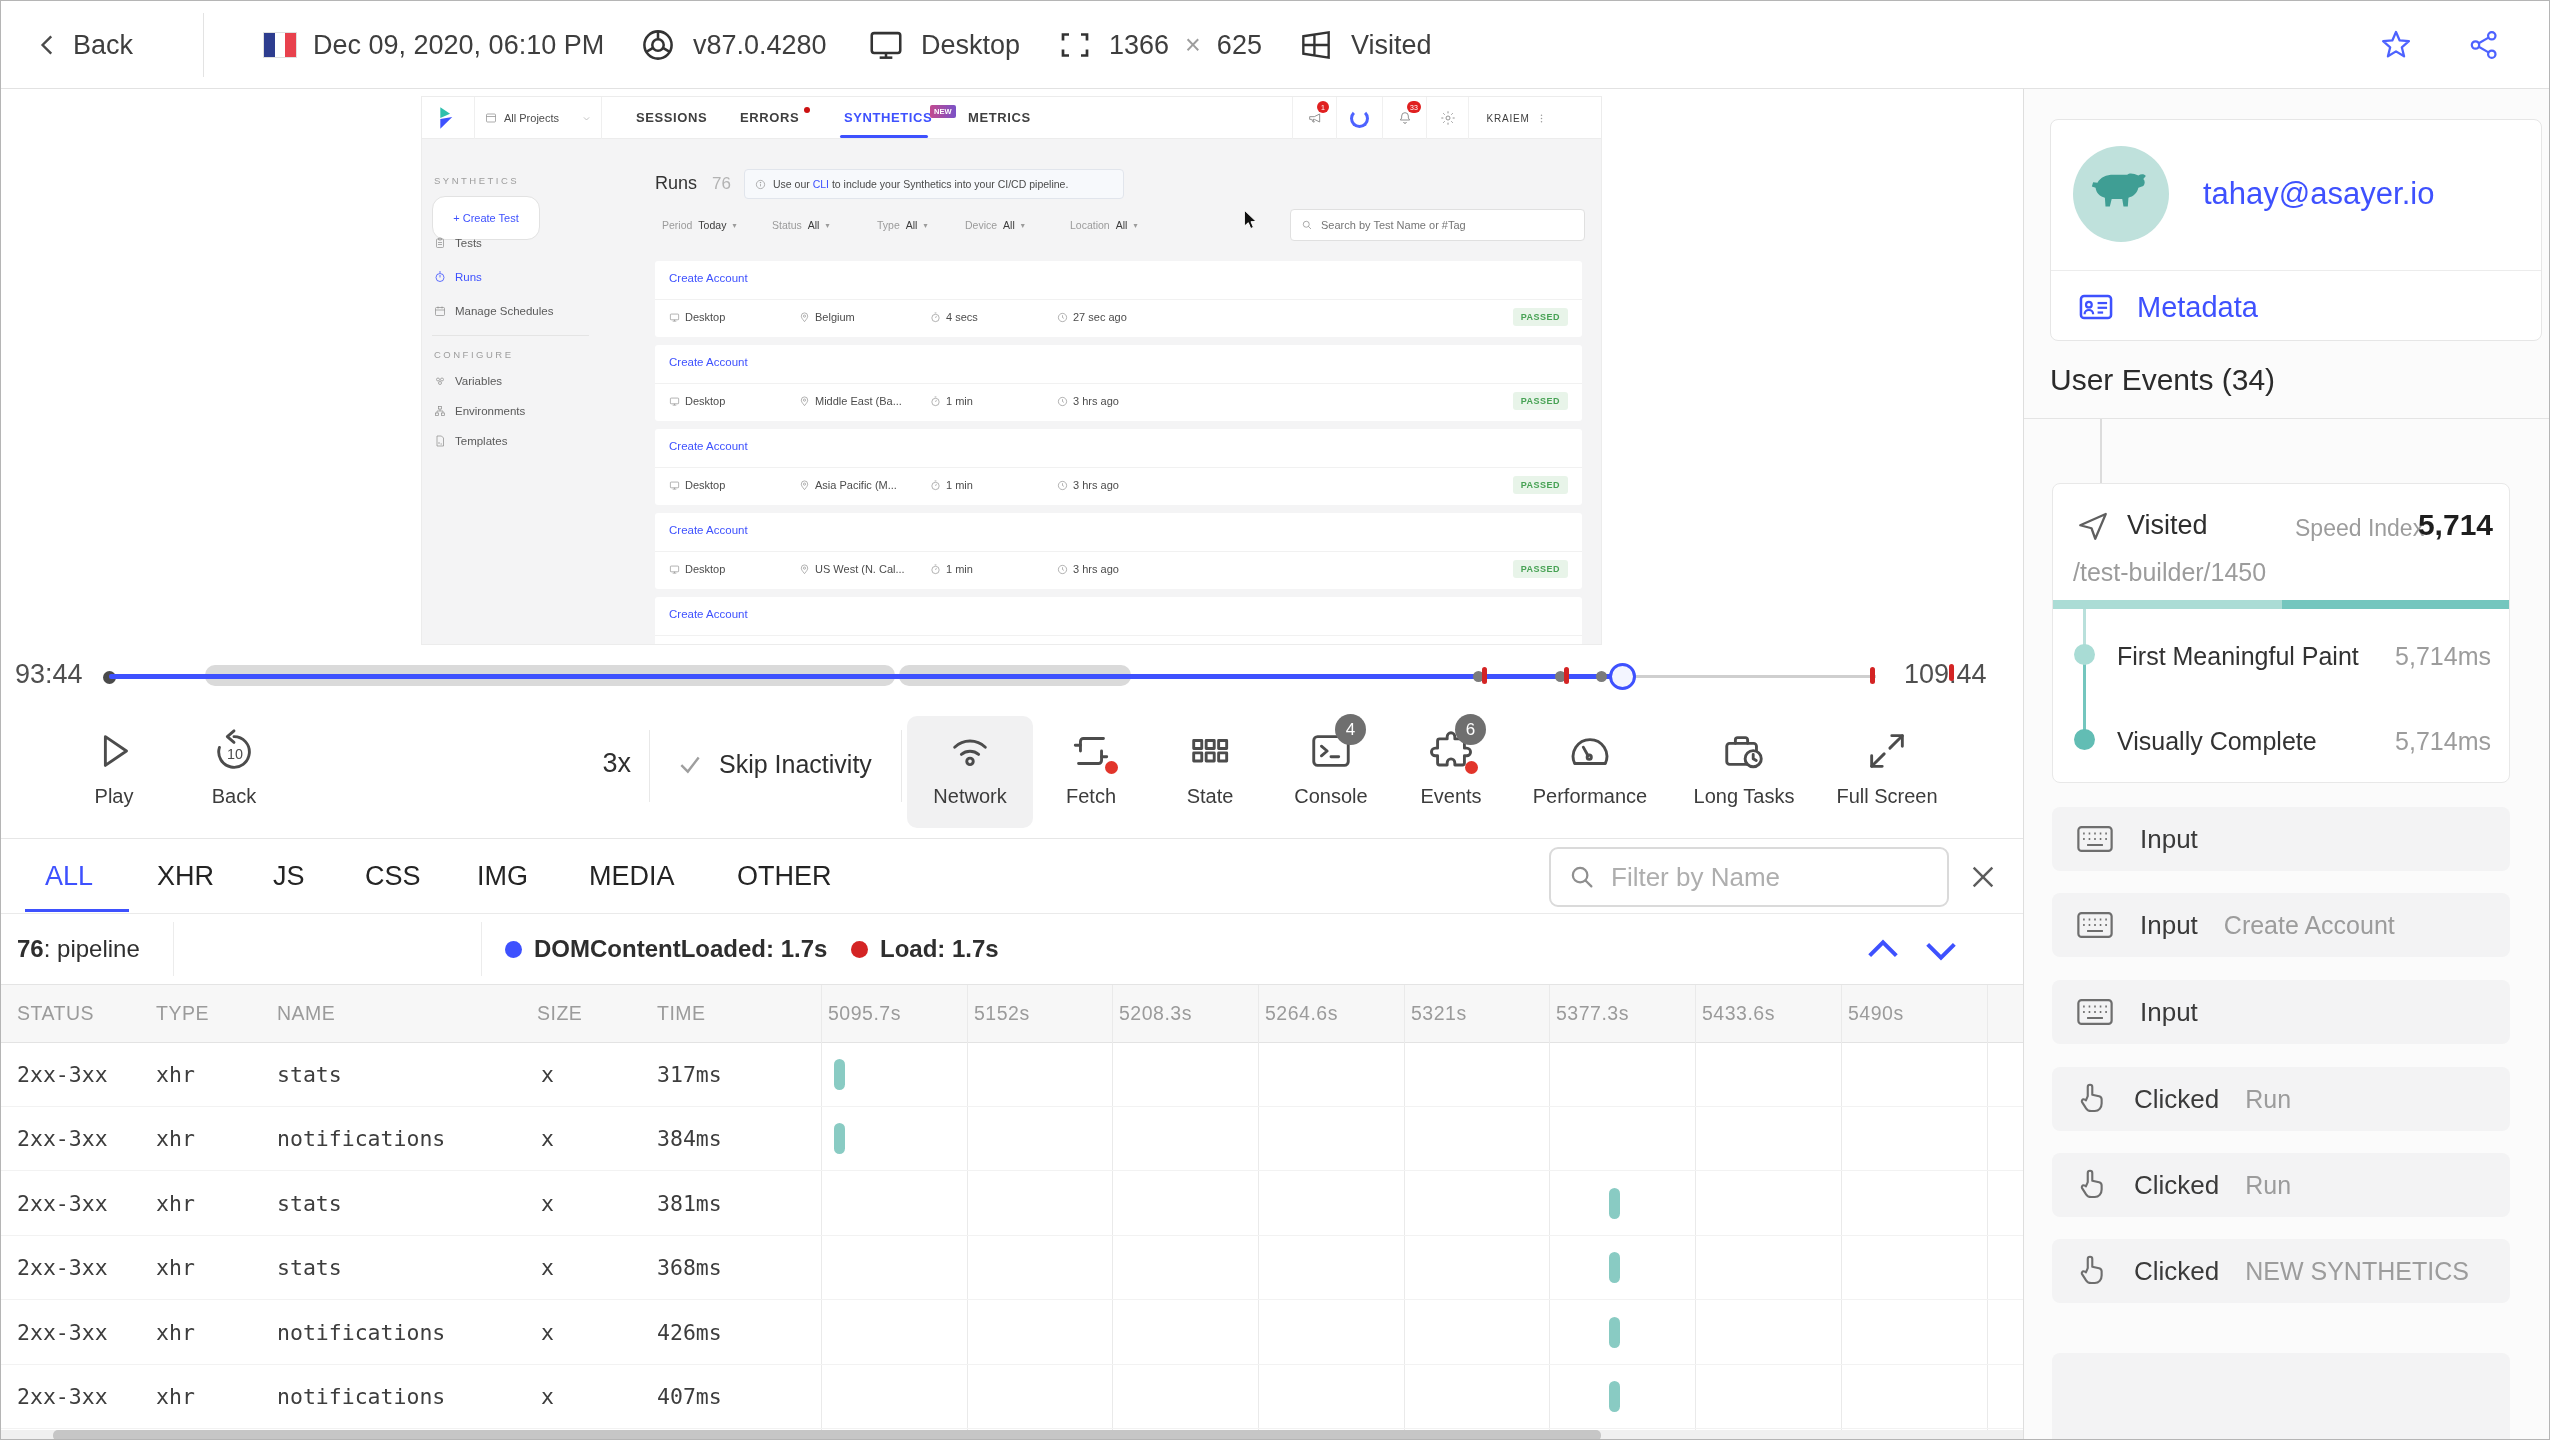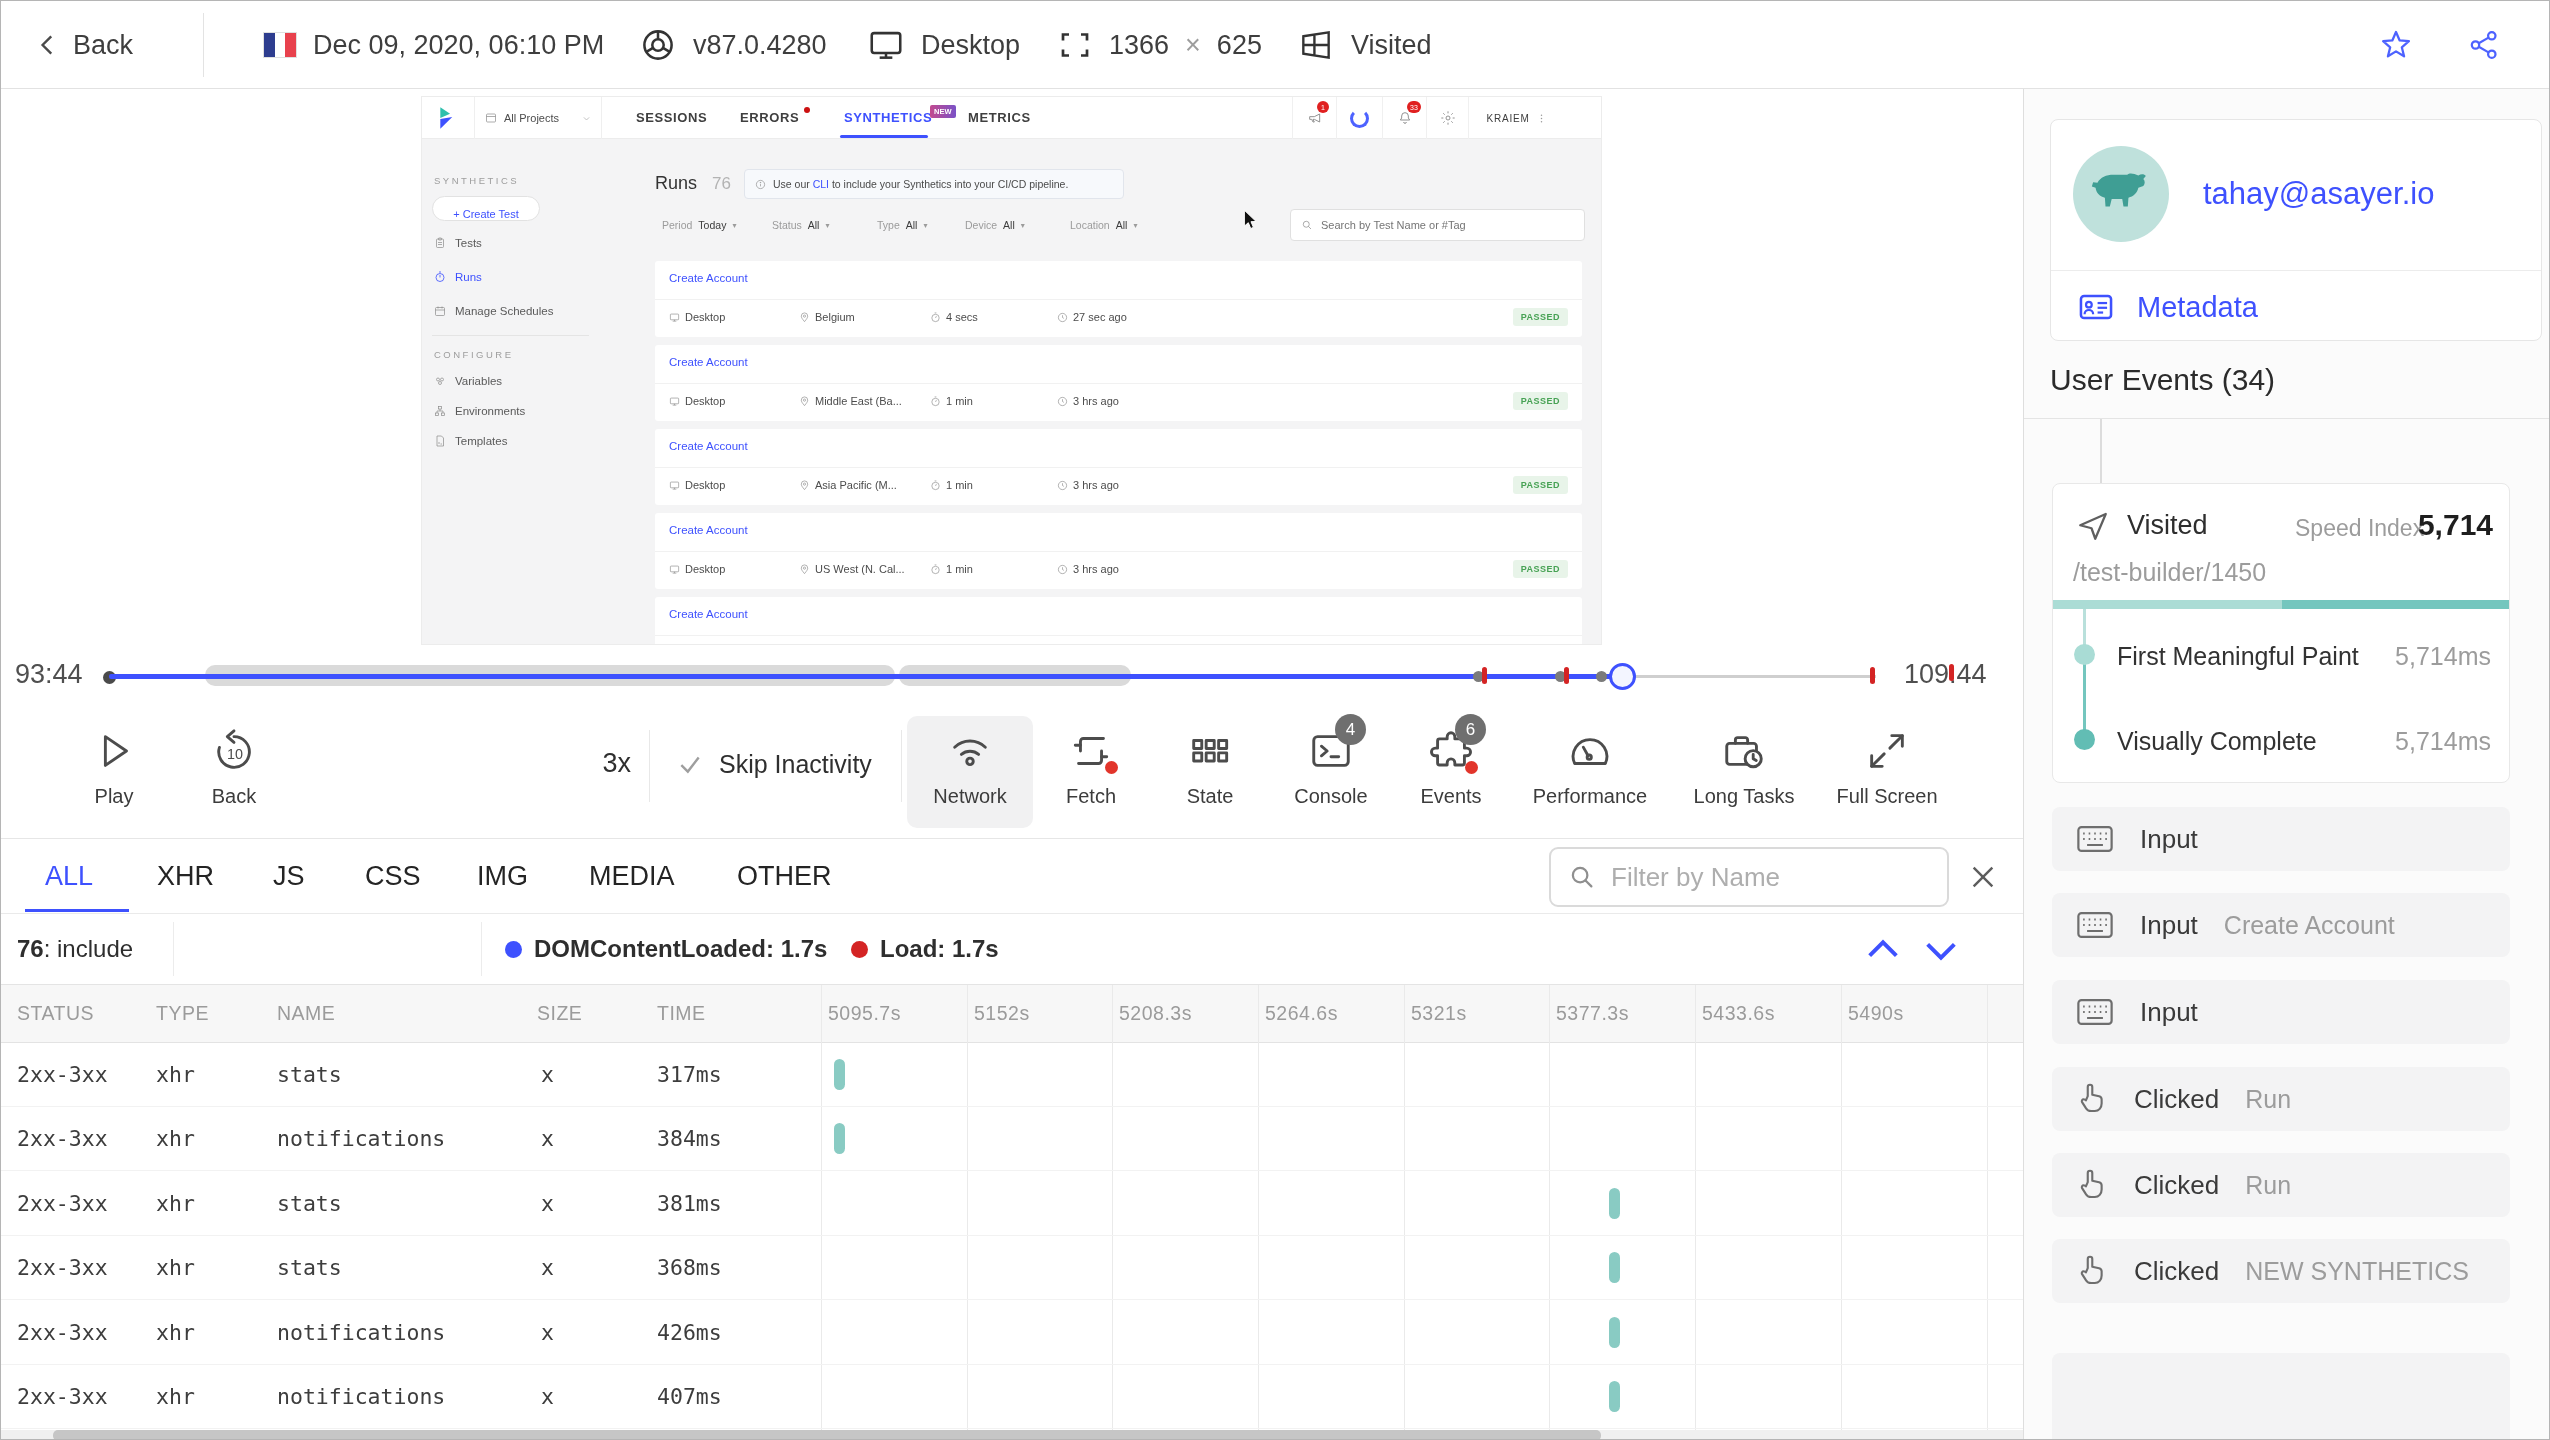--- a/index.html
+++ b/index.html
@@ -193,21 +193,21 @@
         <span style="font-size:10px;letter-spacing:.8px;color:#3c3c3c">KRAIEM</span>
         <svg width="11" height="11" viewBox="0 0 24 24">
             <circle cx="12" cy="5" r="1.6" fill="#9a9a9a"></circle>
             <circle cx="12" cy="12" r="1.6" fill="#9a9a9a"></circle>
             <circle cx="12" cy="19" r="1.6" fill="#9a9a9a"></circle>
           </svg>
       </div>
     </div>
 
     <span class="as-label" style="top:78px">SYNTHETICS</span>
-    <div class="abs" style="left:10px;top:99px;width:108px;height:25px;background:#fff;border:1px solid #e2e2e2;border-radius:13px;display:flex;align-items:flex-end;justify-content:center;font-size:11px;color:#3e51fe">
+    <div class="abs" style="left:10px;top:99px;width:108px;height:44px;background:#fff;border:1px solid #e2e2e2;border-radius:13px;display:flex;align-items:center;justify-content:center;font-size:11px;color:#3e51fe">
       <span>+ Create Test</span>
     </div>
     <div class="as-item" style="top:140px">
       <svg width="12" height="12" viewBox="0 0 24 24" class="a-ico">
           <rect x="5" y="4" width="14" height="17" rx="2"></rect>
           <rect x="9" y="2" width="6" height="4" rx="1"></rect>
           <line x1="8" y1="11" x2="16" y2="11"></line>
           <line x1="8" y1="15" x2="16" y2="15"></line>
         </svg>
       <span>Tests</span>
@@ -612,21 +612,21 @@
         </svg>
       <input readonly="" placeholder="Filter by Name" style="">
     </div>
     <svg class="abs" style="left:1966px;top:22px;cursor:pointer" width="32" height="32" viewBox="0 0 24 24">
         <line x1="5" y1="5" x2="19" y2="19" stroke="#5c5c5c" stroke-width="1.8"></line>
         <line x1="19" y1="5" x2="5" y2="19" stroke="#5c5c5c" stroke-width="1.8"></line>
       </svg>
 
     <div class="stats">
       <span class="st" style="left:16px">
-          <span><b>76</b><span style="font-weight:400">: include</span></span>
+          <span><b>76</b><span style="font-weight:400">: pipeline</span></span>
         </span>
       <span class="sdiv" style="left:172px"></span>
       <span class="sdiv" style="left:480px"></span>
       <span class="st" style="left:504px">
           <span style="width:17px;height:17px;border-radius:50%;background:#3e51fe;display:inline-block"></span>
           <span>DOMContentLoaded: 1.7s</span>
         </span>
       <span class="st" style="left:850px">
           <span style="width:17px;height:17px;border-radius:50%;background:#d42424;display:inline-block"></span>
           <span>Load: 1.7s</span>

